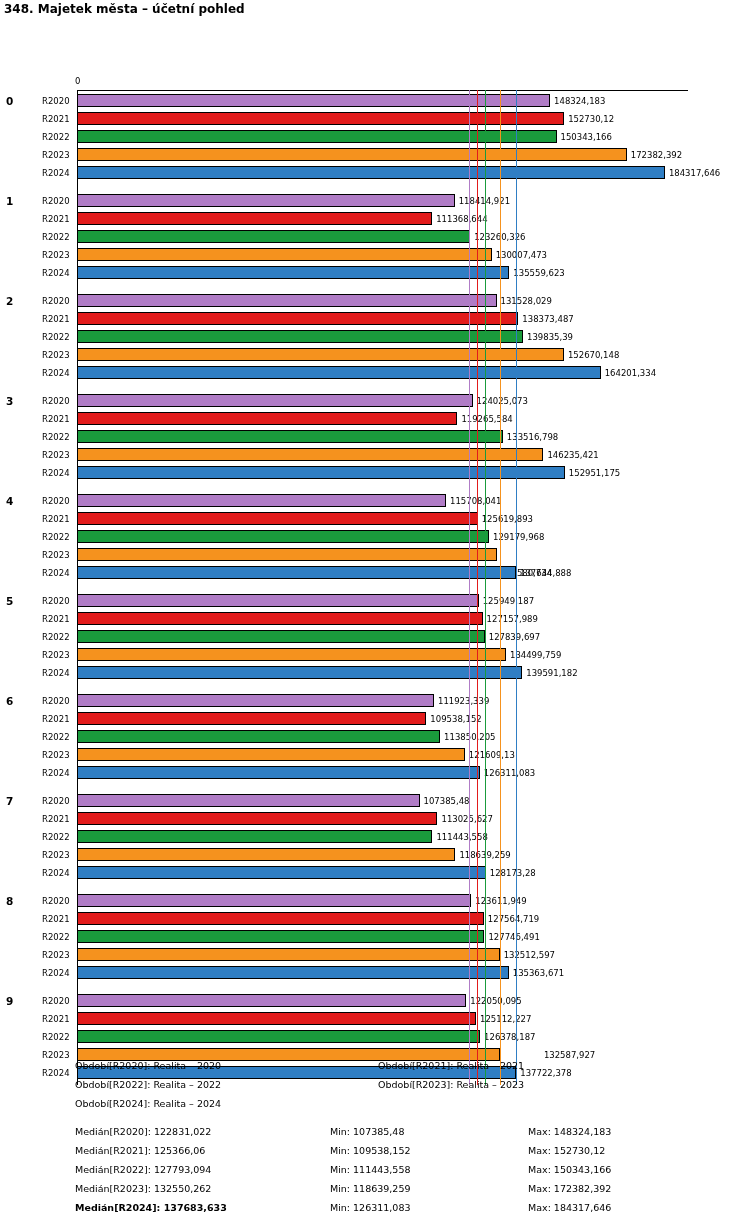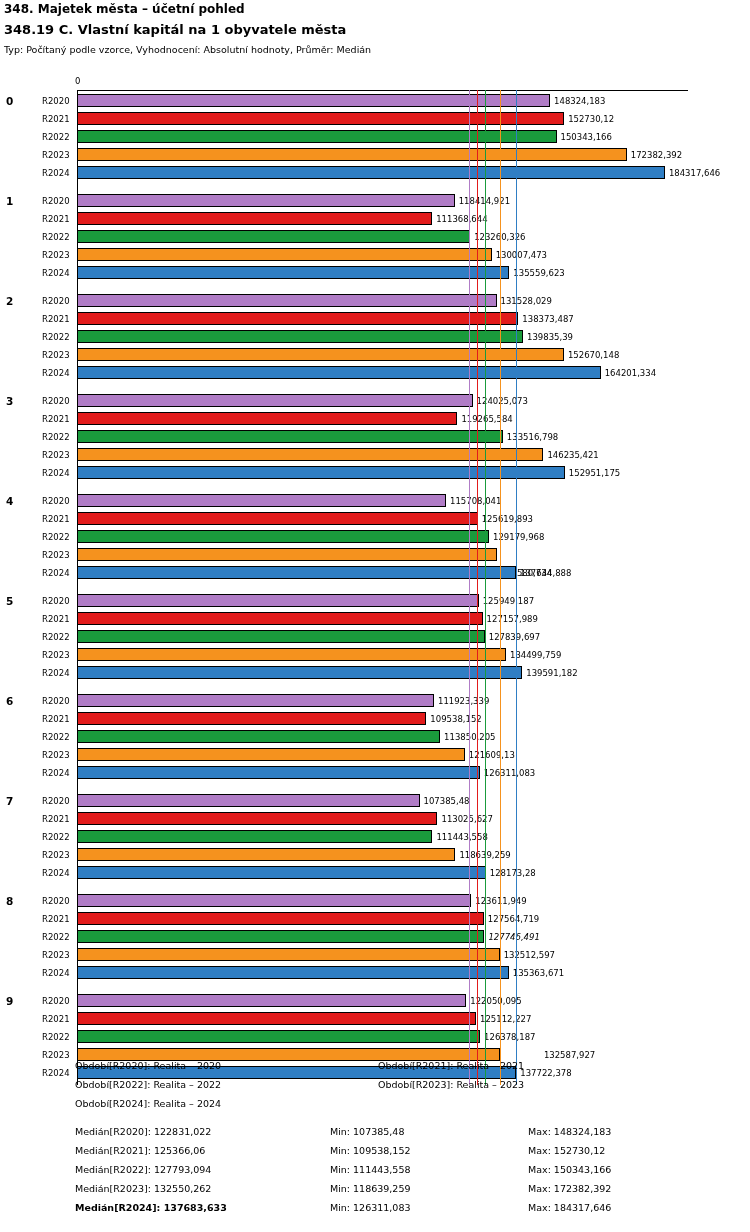--- a/index.html
+++ b/index.html
@@ -121,22 +121,20 @@
   .st-med { position: absolute; left: 75px; white-space: nowrap; }
   .st-min { position: absolute; left: 330px; white-space: nowrap; }
   .st-max { position: absolute; left: 528px; white-space: nowrap; }
 </style>
 </head>
 <body>
 
 <div class="page">
 
   <div class="title1">348. Majetek města – účetní pohled</div>
-  <div class="title2">348.19 C. Vlastní kapitál na 1 obyvatele města</div>
-  <div class="subtitle">Typ: Počítaný podle vzorce, Vyhodnocení: Absolutní hodnoty, Průměr: Medián</div>
 
   <div class="chart" id="chart-area">
     <div class="zero-label">0</div>
   <div class="group-label" style="top: 19px;">0</div>
       <div class="rowlabel" style="top: 20px;">R2020</div>
       <div class="bar" style="left: 77px; top: 18px; width: 473.076px; height: 13px; background: rgb(176, 124, 198);"></div>
       <div class="barval" style="left: 554.076px; top: 20px;">148324,183</div>
       <div class="rowlabel" style="top: 38.1px;">R2021</div>
       <div class="bar" style="left: 77px; top: 36.1px; width: 487.129px; height: 13px; background: rgb(226, 27, 27);"></div>
       <div class="barval" style="left: 568.129px; top: 38.1px;">152730,12</div>
@@ -263,21 +261,21 @@
       <div class="barval" style="left: 489.805px; top: 792.4px;">128173,28</div>
       <div class="group-label" style="top: 819px;">8</div>
       <div class="rowlabel" style="top: 820px;">R2020</div>
       <div class="bar" style="left: 77px; top: 818px; width: 394.257px; height: 13px; background: rgb(176, 124, 198);"></div>
       <div class="barval" style="left: 475.257px; top: 820px;">123611,949</div>
       <div class="rowlabel" style="top: 838.1px;">R2021</div>
       <div class="bar" style="left: 77px; top: 836.1px; width: 406.864px; height: 13px; background: rgb(226, 27, 27);"></div>
       <div class="barval" style="left: 487.864px; top: 838.1px;">127564,719</div>
       <div class="rowlabel" style="top: 856.2px;">R2022</div>
       <div class="bar" style="left: 77px; top: 854.2px; width: 407.444px; height: 13px; background: rgb(26, 155, 60);"></div>
-      <div class="barval" style="left: 488.444px; top: 856.2px; font-style: italic;">127746,491</div>
+      <div class="barval" style="left: 488.444px; top: 856.2px;">127746,491</div>
       <div class="rowlabel" style="top: 874.3px;">R2023</div>
       <div class="bar" style="left: 77px; top: 872.3px; width: 422.645px; height: 13px; background: rgb(245, 146, 30);"></div>
       <div class="barval" style="left: 503.645px; top: 874.3px;">132512,597</div>
       <div class="rowlabel" style="top: 892.4px;">R2024</div>
       <div class="bar" style="left: 77px; top: 890.4px; width: 431.739px; height: 13px; background: rgb(47, 126, 196);"></div>
       <div class="barval" style="left: 512.739px; top: 892.4px;">135363,671</div>
       <div class="group-label" style="top: 919px;">9</div>
       <div class="rowlabel" style="top: 920px;">R2020</div>
       <div class="bar" style="left: 77px; top: 918px; width: 389.276px; height: 13px; background: rgb(176, 124, 198);"></div>
       <div class="barval" style="left: 470.276px; top: 920px;">122050,095</div>

